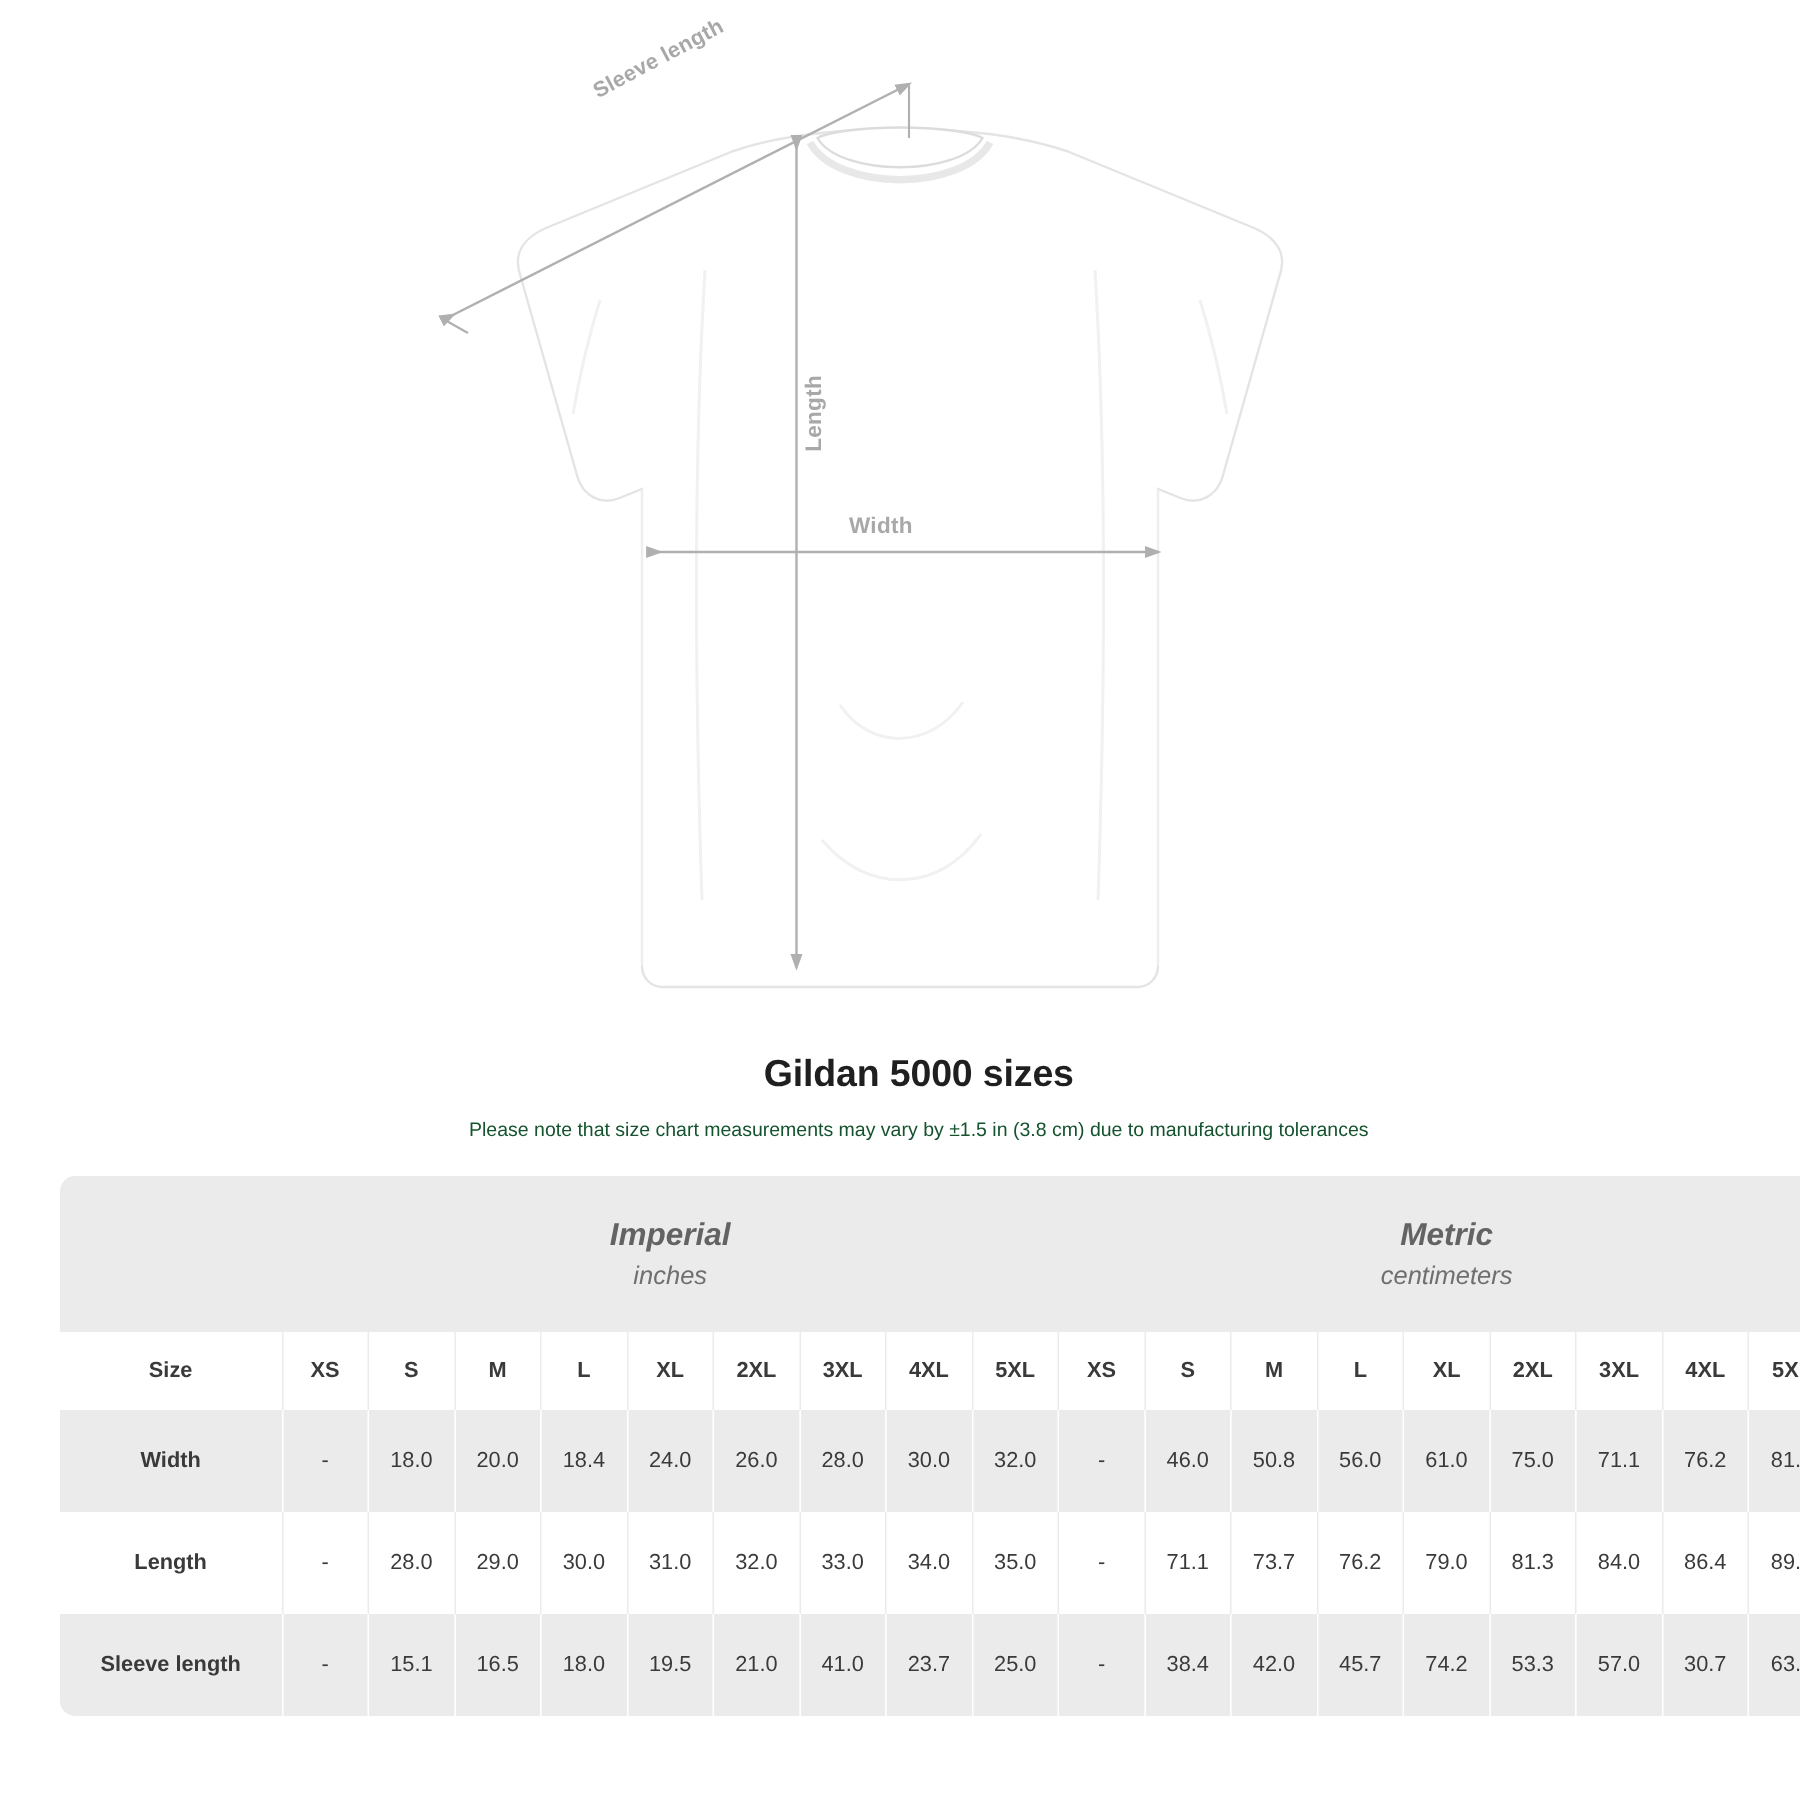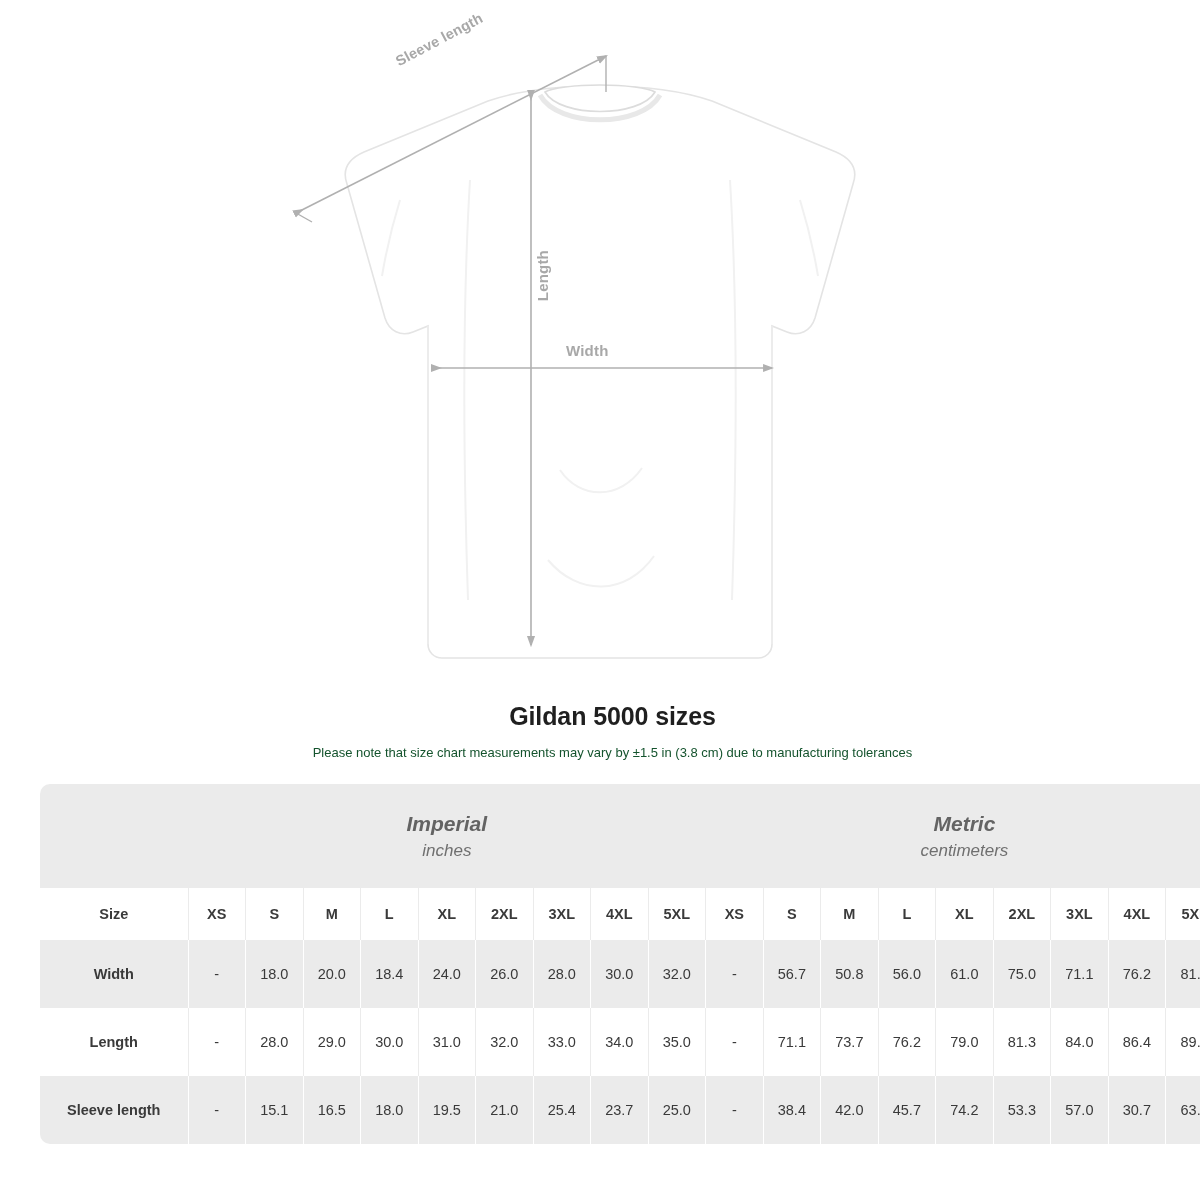--- a/index.html
+++ b/index.html
@@ -268,21 +268,21 @@
         <td>-</td>
         <td>18.0</td>
         <td>20.0</td>
         <td>18.4</td>
         <td>24.0</td>
         <td>26.0</td>
         <td>28.0</td>
         <td>30.0</td>
         <td>32.0</td>
         <td>-</td>
-        <td>56.7</td>
+        <td>46.0</td>
         <td>50.8</td>
         <td>56.0</td>
         <td>61.0</td>
         <td>75.0</td>
         <td>71.1</td>
         <td>76.2</td>
         <td>81.3</td>
       </tr>
 
       <tr class="drow plain">
@@ -308,21 +308,21 @@
       </tr>
 
       <tr class="drow shaded">
         <td class="rowhead">Sleeve length</td>
         <td>-</td>
         <td>15.1</td>
         <td>16.5</td>
         <td>18.0</td>
         <td>19.5</td>
         <td>21.0</td>
-        <td>25.4</td>
+        <td>41.0</td>
         <td>23.7</td>
         <td>25.0</td>
         <td>-</td>
         <td>38.4</td>
         <td>42.0</td>
         <td>45.7</td>
         <td>74.2</td>
         <td>53.3</td>
         <td>57.0</td>
         <td>30.7</td>

